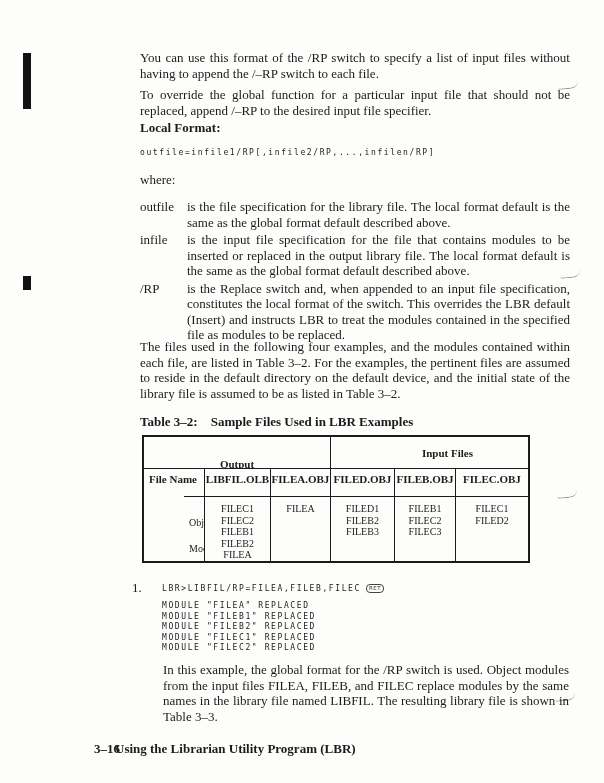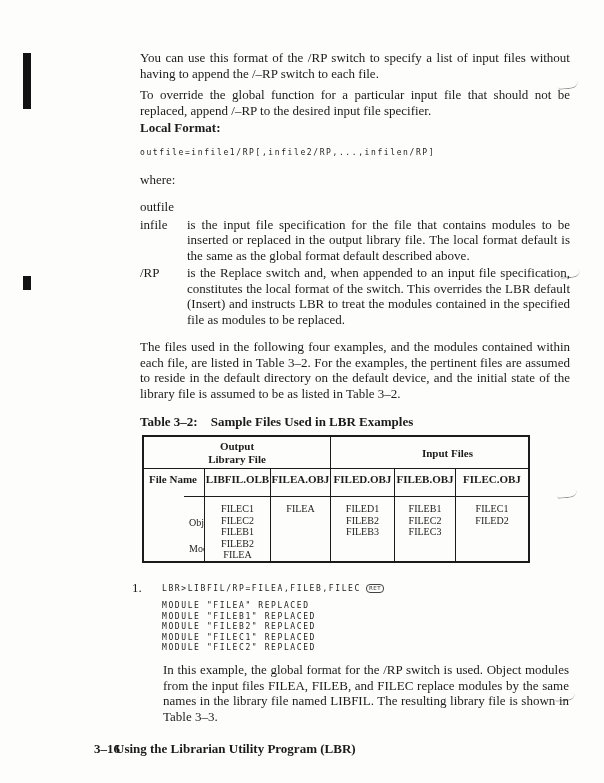--- a/index.html
+++ b/index.html
@@ -29,21 +29,21 @@
   .tbl {
     position:absolute; left:142px; top:435px; width:384px; height:124px;
     border:2px solid #1b1b1b; background:#fdfdfc;
     display:grid; grid-template-columns:60px 66px 60px 64px 61px 1fr;
     grid-template-rows:31px 28px 1fr;
     font-size:11px;
   }
   .tbl .c { box-sizing:border-box; overflow:hidden; }
   .tbl .bl { border-left:1.5px solid #1b1b1b; }
   .tbl .bt { border-top:1.5px solid #1b1b1b; }
-  .gh { font-weight:bold; text-align:center; line-height:12.5px; padding-top:3px; }
+  .gh { font-weight:bold; text-align:center; line-height:12.5px; padding-top:21px; }
   .gh.single { padding-top:10px;padding-left:36px; }
   .span3 { grid-column:span 3; }
   .colhead { font-weight:bold; text-align:center; padding-top:4px; font-size:11px; }
   .colhead.left { text-align:left; padding-left:5px; }
   .modcell { text-align:center; padding-top:6px; font-size:10px; line-height:11.5px; }
   .labelcell { padding:20px 0 0 5px; font-size:10px; line-height:11.5px;margin-left:40px; }
   .labelcell div:first-child { margin-bottom:14px; }
 
   
   .example-line { position:absolute; left:132px; top:580px; display:flex; align-items:center; }
@@ -76,20 +76,21 @@
   <div class="blk body-text" style="top:50px;">You can use this format of the /RP switch to specify a list of input files without having to append the /–RP switch to each file.</div>
   <div class="blk body-text" style="top:87px;">To override the global function for a particular input file that should not be replaced, append /–RP to the desired input file specifier.</div>
 
   <div class="blk body-text bold" style="top:120px;">Local Format:</div>
   <div class="blk mono" style="top:148px;">outfile=infile1/RP[,infile2/RP,...,infilen/RP]</div>
   <div class="blk body-text" style="top:172px;">where:</div>
 
   <div class="blk" style="top:199px;">
     <div class="def-row">
       <div class="def-term">outfile</div>
+      <div class="def-text">is the file specification for the library file. The local format default is the same as the global format default described above.</div>
     </div>
     <div class="def-row">
       <div class="def-term">infile</div>
       <div class="def-text">is the input file specification for the file that contains modules to be inserted or replaced in the output library file. The local format default is the same as the global format default described above.</div>
     </div>
     <div class="def-row">
       <div class="def-term">/RP</div>
       <div class="def-text">is the Replace switch and, when appended to an input file specification, constitutes the local format of the switch. This overrides the LBR default (Insert) and instructs LBR to treat the modules contained in the specified file as modules to be replaced.</div>
     </div>
   </div>

